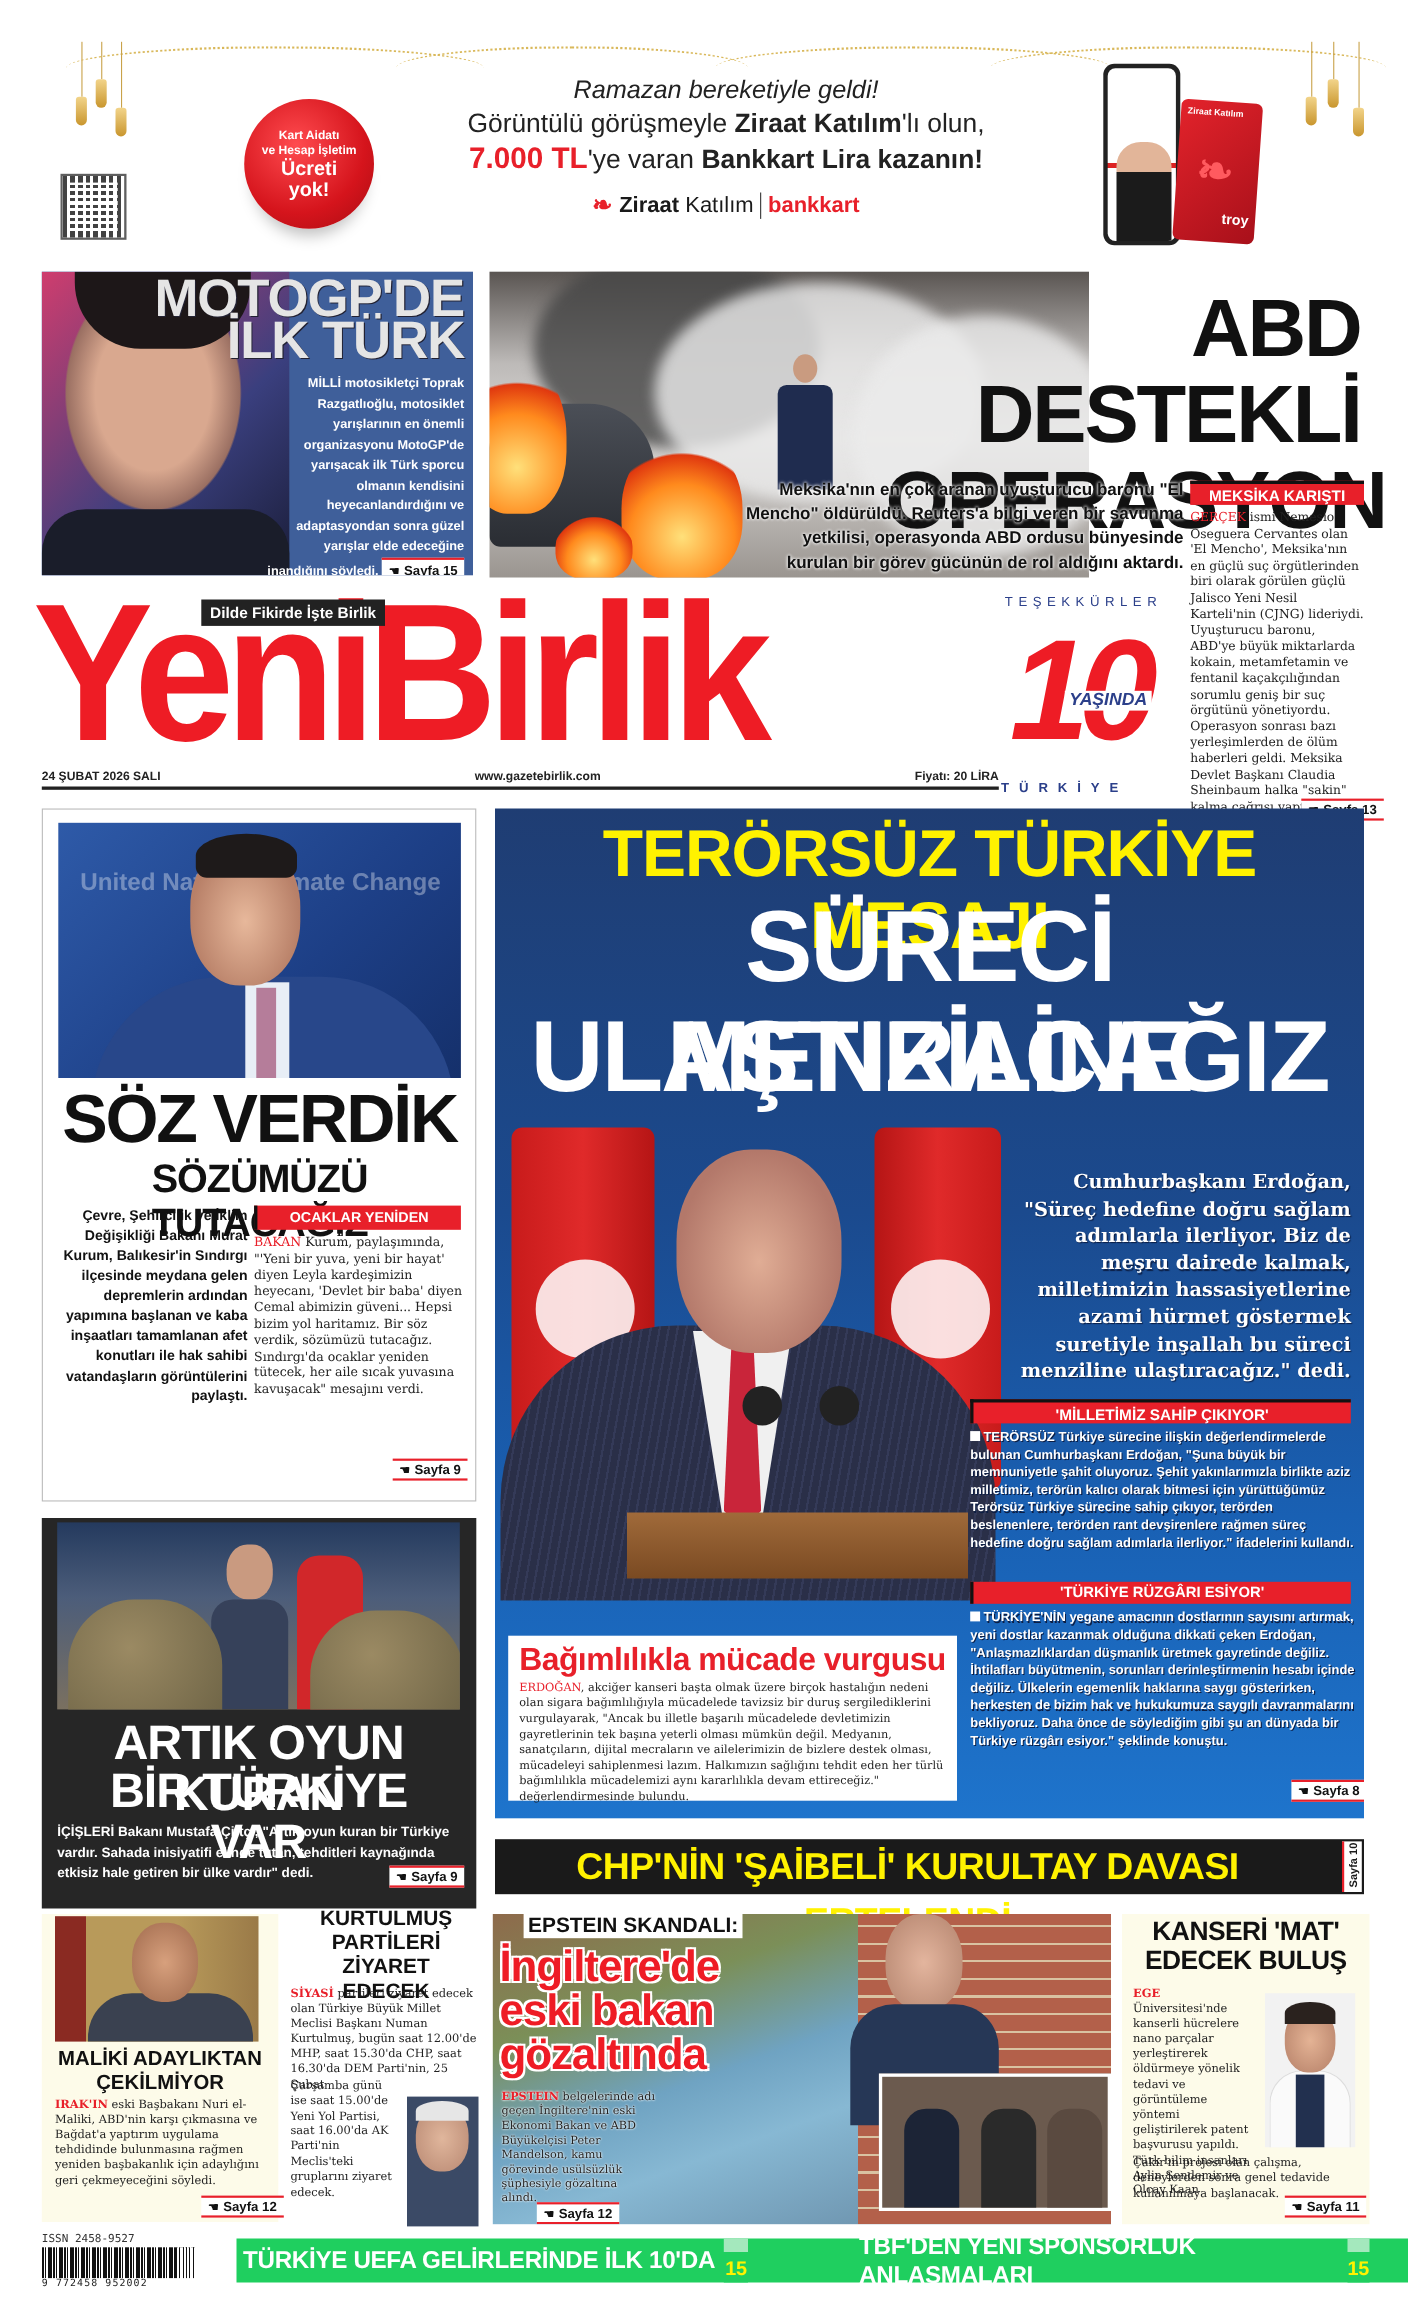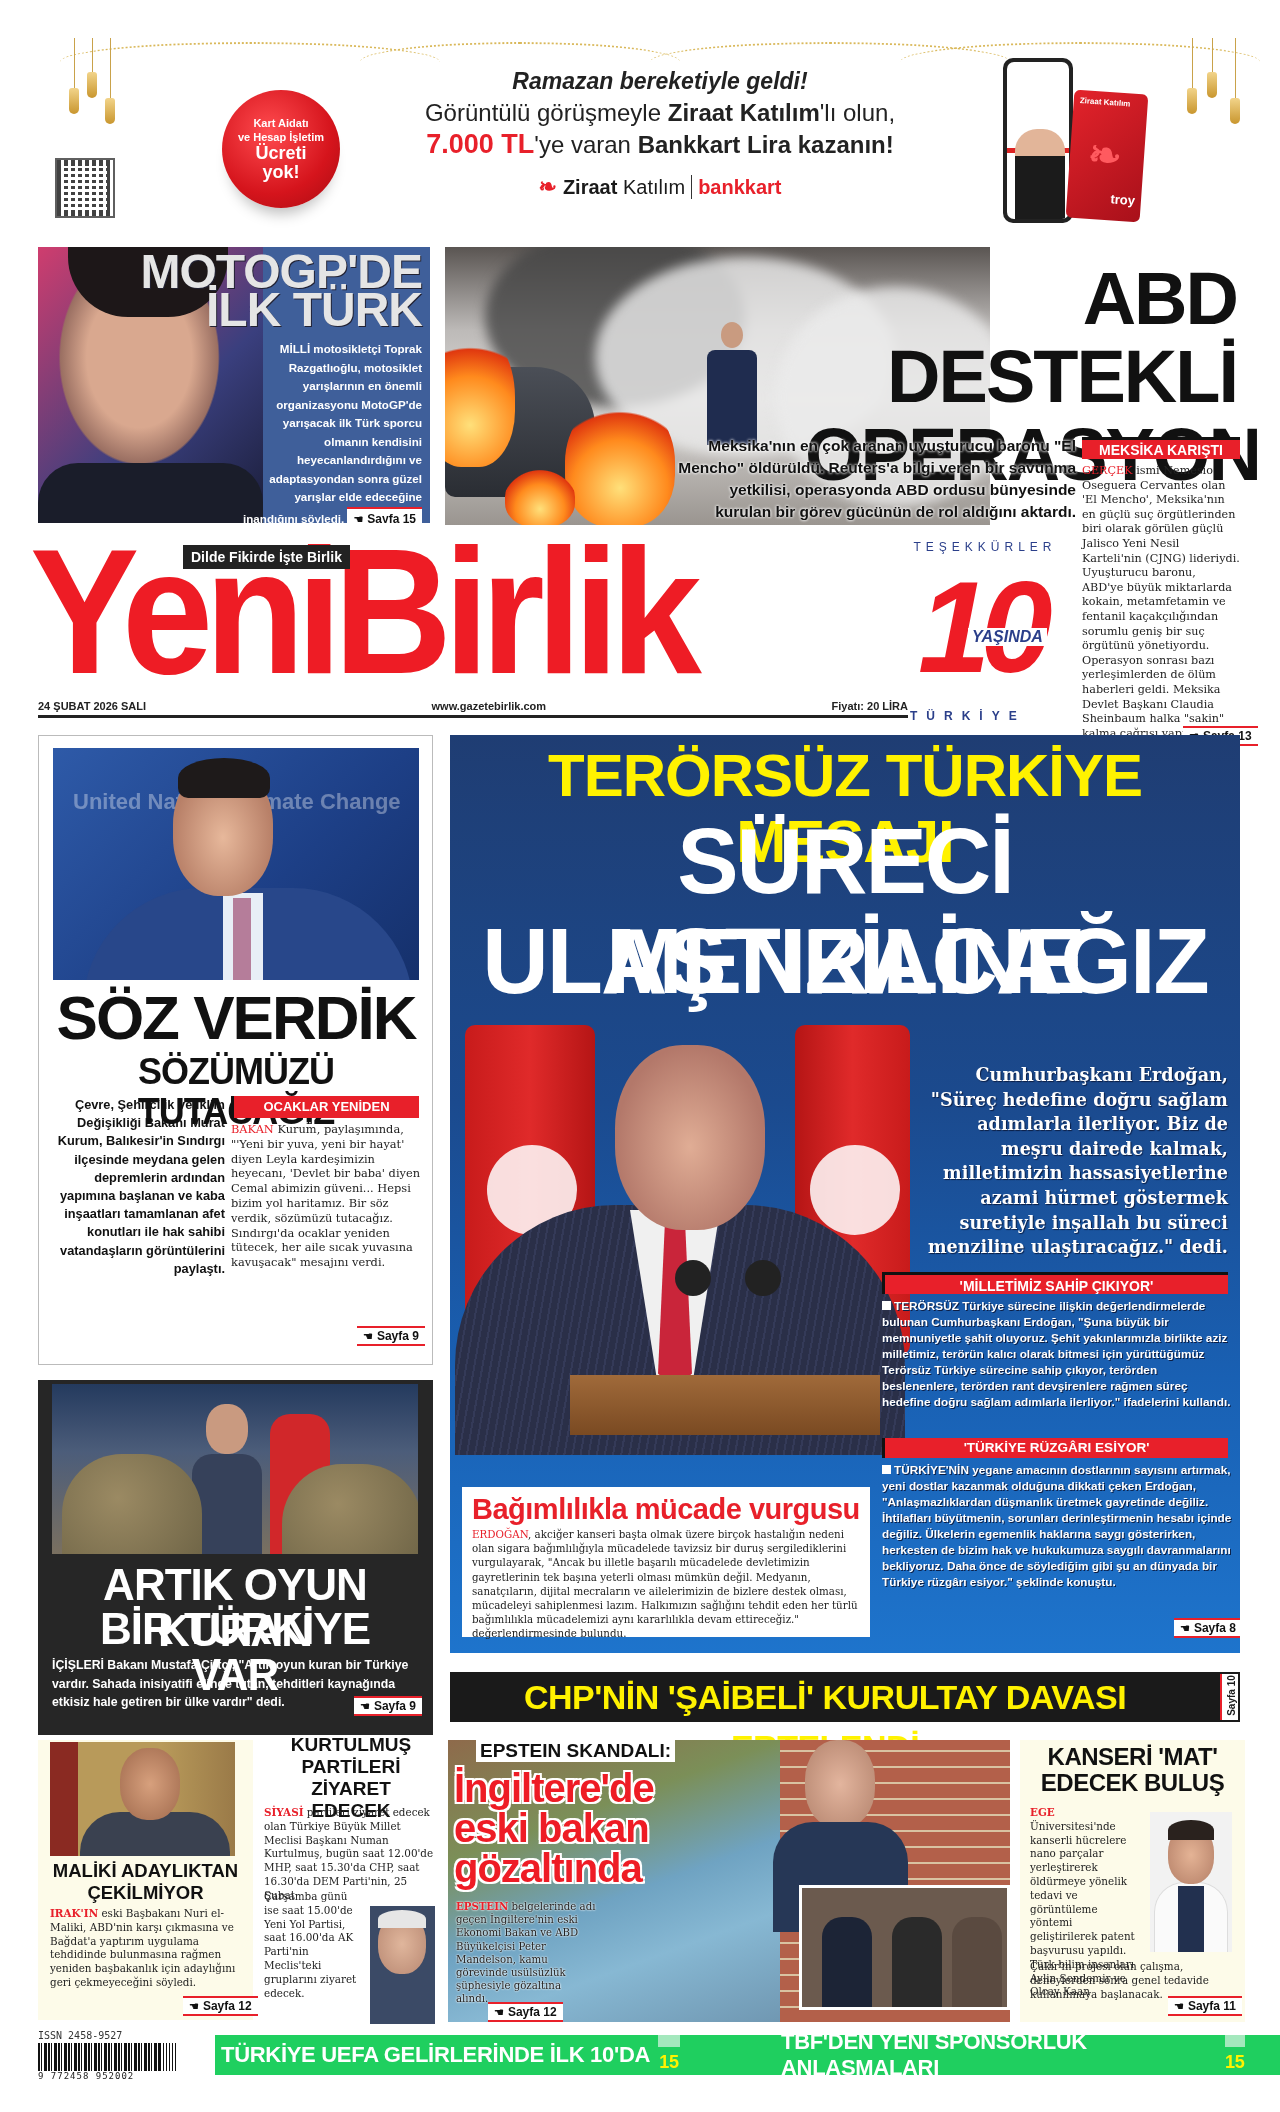--- a/index.html
+++ b/index.html
@@ -16,21 +16,21 @@
   .lantern { position: absolute; width: 10px; height: 26px; background: linear-gradient(#f2d48a, #c9962e); border-radius: 3px 3px 5px 5px; }
   .lantern-string { position: absolute; width: 1px; background: #c9a24a; }
   .qr { left: 55px; top: 128px; width: 60px; height: 60px; border: 2px solid #444; background:
       repeating-linear-gradient(90deg, #222 0 4px, #fff 4px 7px),
       #fff; opacity: .85; }
   .qr-inner { position:absolute; inset: 6px; background: repeating-linear-gradient(0deg, #fff 0 3px, transparent 3px 6px); }
   .ad-ball { left: 222px; top: 60px; width: 118px; height: 118px; border-radius: 50%; background: radial-gradient(circle at 40% 35%, #ff4b4f, #d5141c 60%, #a70c12); color: #fff; text-align: center; font-weight: 700; display: flex; flex-direction: column; justify-content: center; box-shadow: 0 14px 14px -8px rgba(0,0,0,.25); }
   .ad-ball .s { font-size: 11px; line-height: 14px; }
   .ad-ball .b { font-size: 18px; line-height: 19px; }
   .ad-text { left: 410px; top: 38px; width: 500px; text-align: center; }
-  .ad-t1 { font-style: italic; font-weight: 700; font-size: 23px; color: #222; }
+  .ad-t1 { font-style: italic; font-weight: 400; font-size: 23px; color: #222; }
   .ad-t2 { font-size: 24px; color: #222; margin-top: 4px; }
   .ad-t3 { font-size: 24px; color: #222; margin-top: 2px; }
   .ad-t3 .big { color: #e8202a; font-weight: 700; font-size: 27px; }
   .ad-logos { margin-top: 14px; font-size: 20px; display: flex; justify-content: center; align-items: center; gap: 6px; }
   .ad-logos .zlogo { color: #e8202a; font-weight: 700; font-size: 22px; }
   .ad-logos .sep { width: 1px; height: 24px; background: #333; }
   .ad-logos .bank { color: #e8202a; font-weight: 700; }
   .phone { left: 1003px; top: 28px; width: 70px; height: 165px; border-radius: 10px; background: #222; padding: 4px; }
   .phone-screen { width: 100%; height: 100%; background: linear-gradient(#fff 0 55%, #d22 55% 58%, #fff 58%); border-radius: 7px; position: relative; overflow: hidden; }
   .phone-man { position: absolute; bottom: 0; left: 8px; width: 50px; height: 90px; background: linear-gradient(#e2b599 0 30%, #1b1b1b 30%); border-radius: 22px 22px 0 0; }

